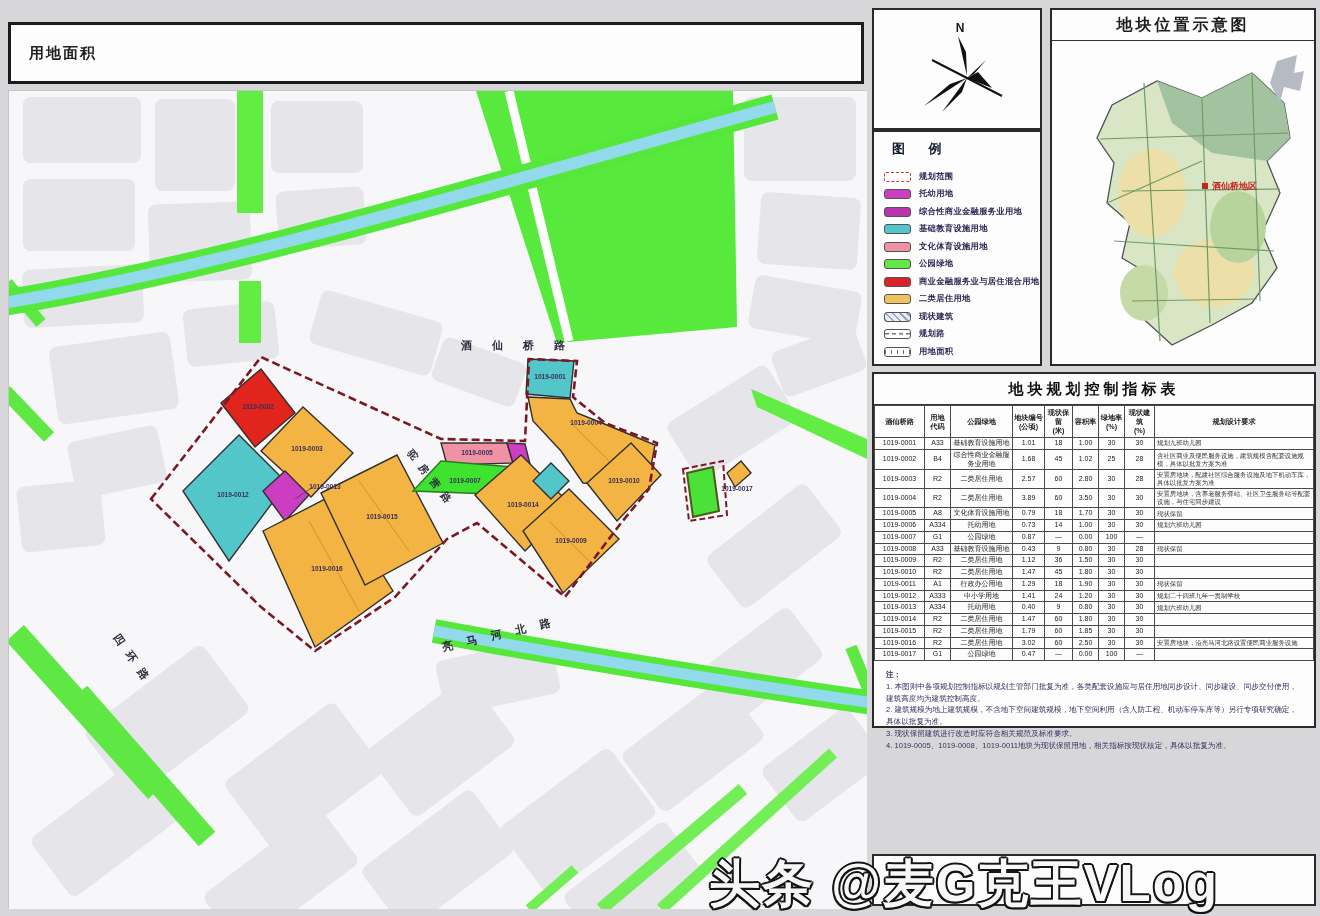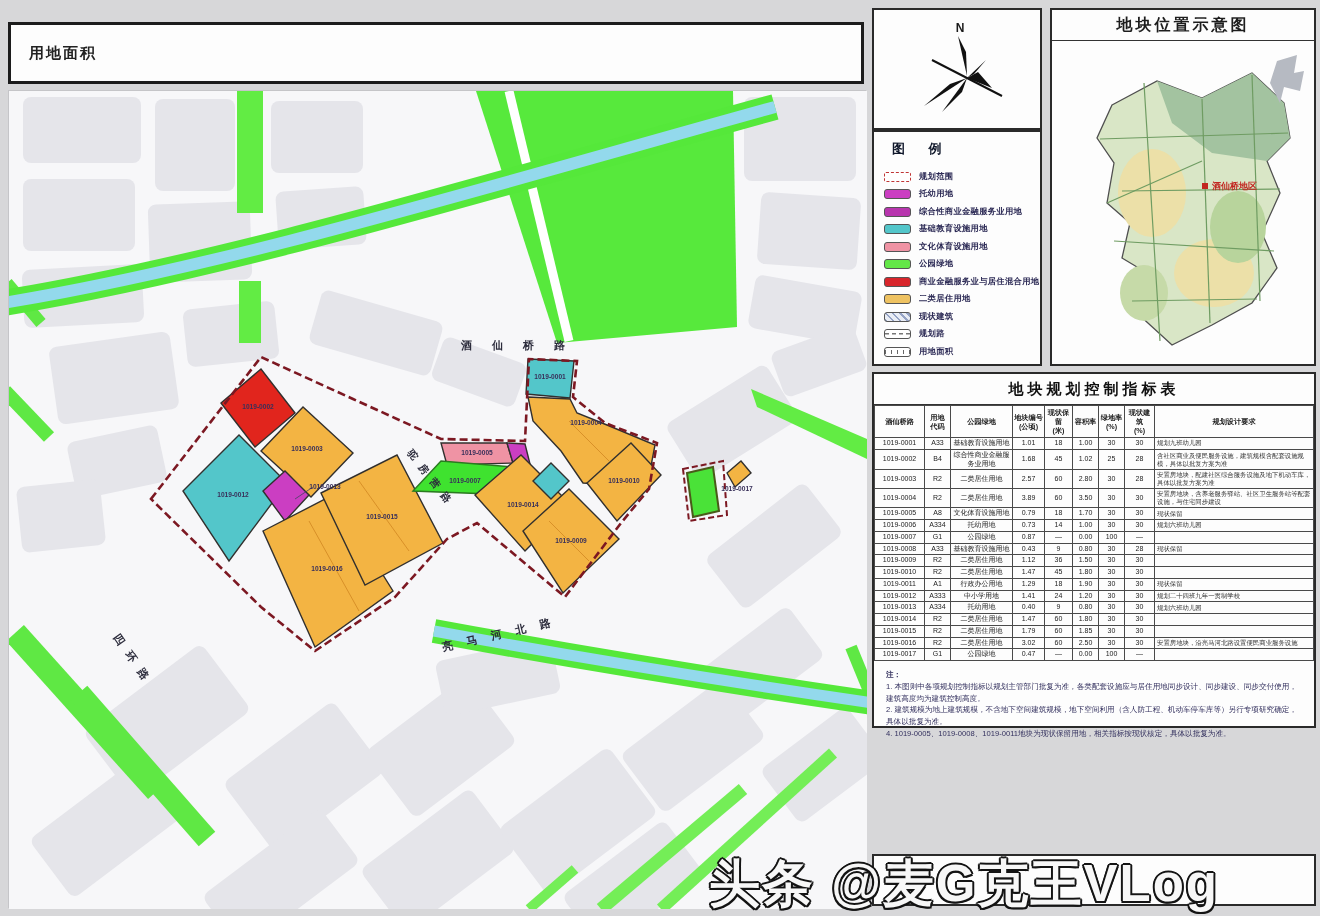--- a/index.html
+++ b/index.html
@@ -484,20 +484,21 @@
           <td>—</td>
           <td class="remark"></td>
         </tr>
       </tbody>
   </table>
   <div id="notes">
     <span class="note-head">注：</span>
     <div id="notes-list">
         <div>1. 本图则中各项规划控制指标以规划主管部门批复为准，各类配套设施应与居住用地同步设计、同步建设、同步交付使用，建筑高度均为建筑控制高度。</div>
         <div>2. 建筑规模为地上建筑规模，不含地下空间建筑规模，地下空间利用（含人防工程、机动车停车库等）另行专项研究确定，具体以批复为准。</div>
+        <div>3. 现状保留建筑进行改造时应符合相关规范及标准要求。</div>
         <div>4. 1019-0005、1019-0008、1019-0011地块为现状保留用地，相关指标按现状核定，具体以批复为准。</div>
       </div>
   </div>
 </div>
 
 <div id="bottom-strip" class="panel"></div>
 
 <div id="watermark">头条 @麦G克王VLog</div>
 
 </body></html>

